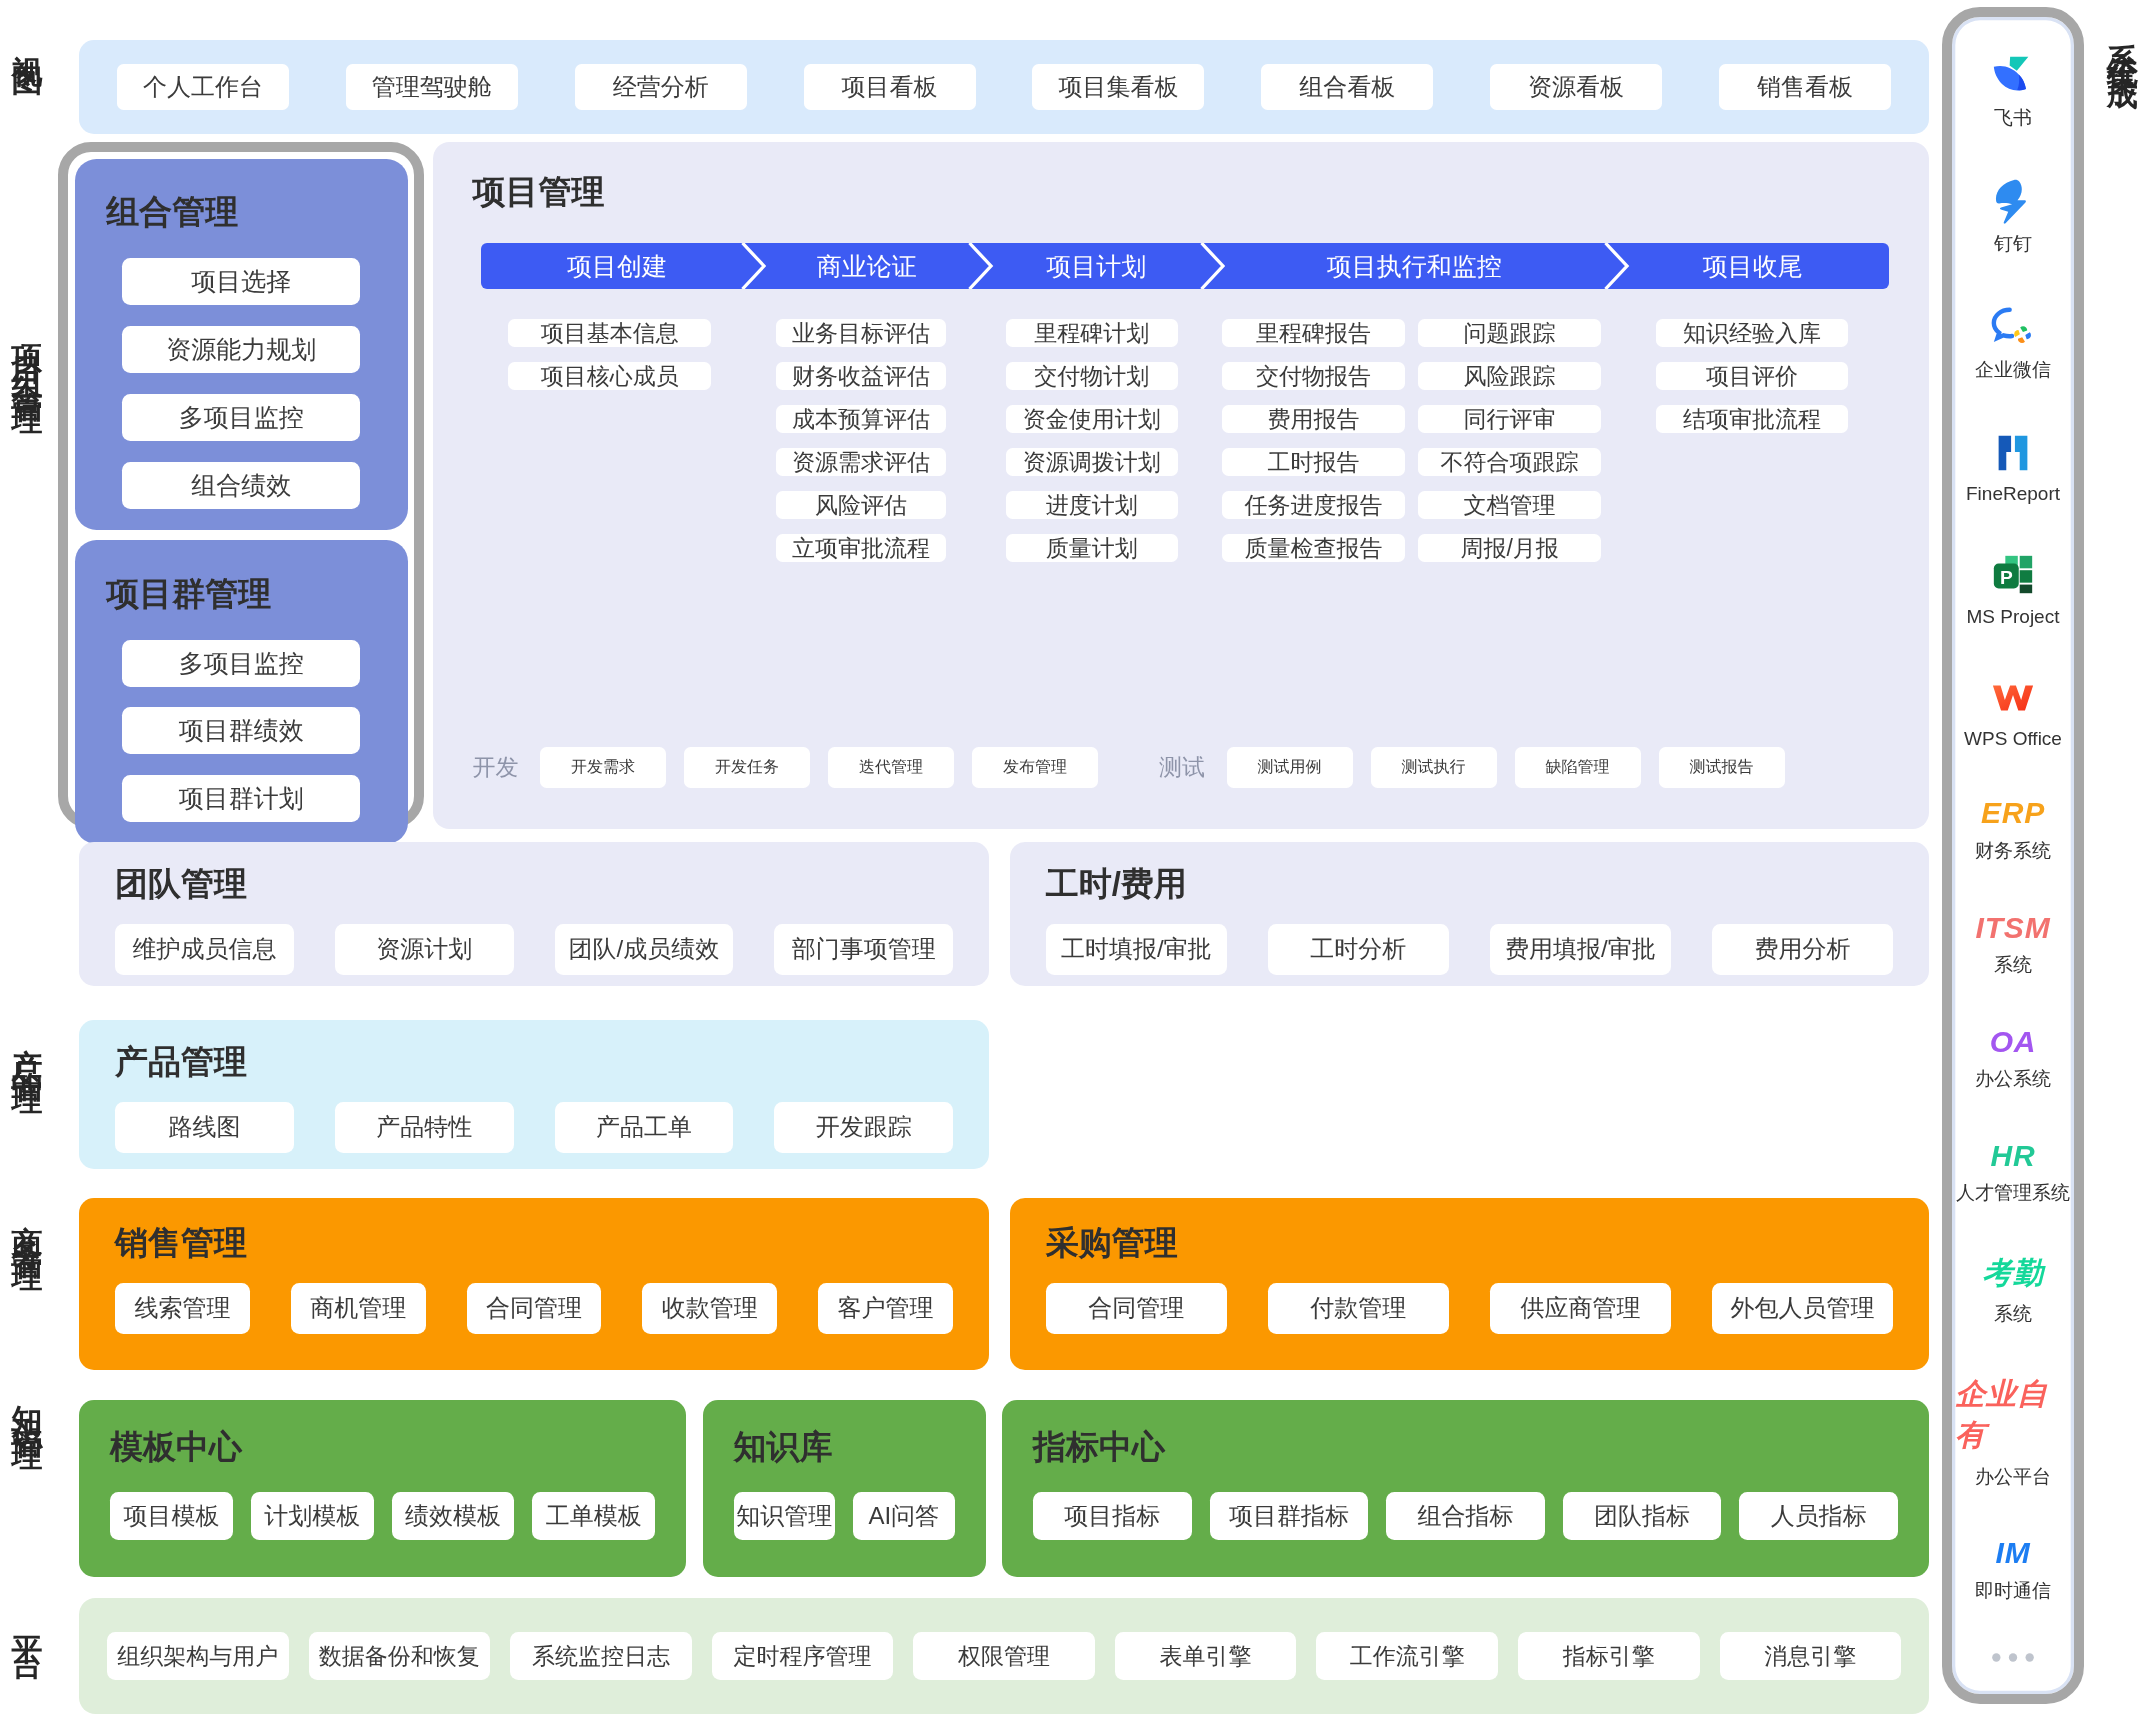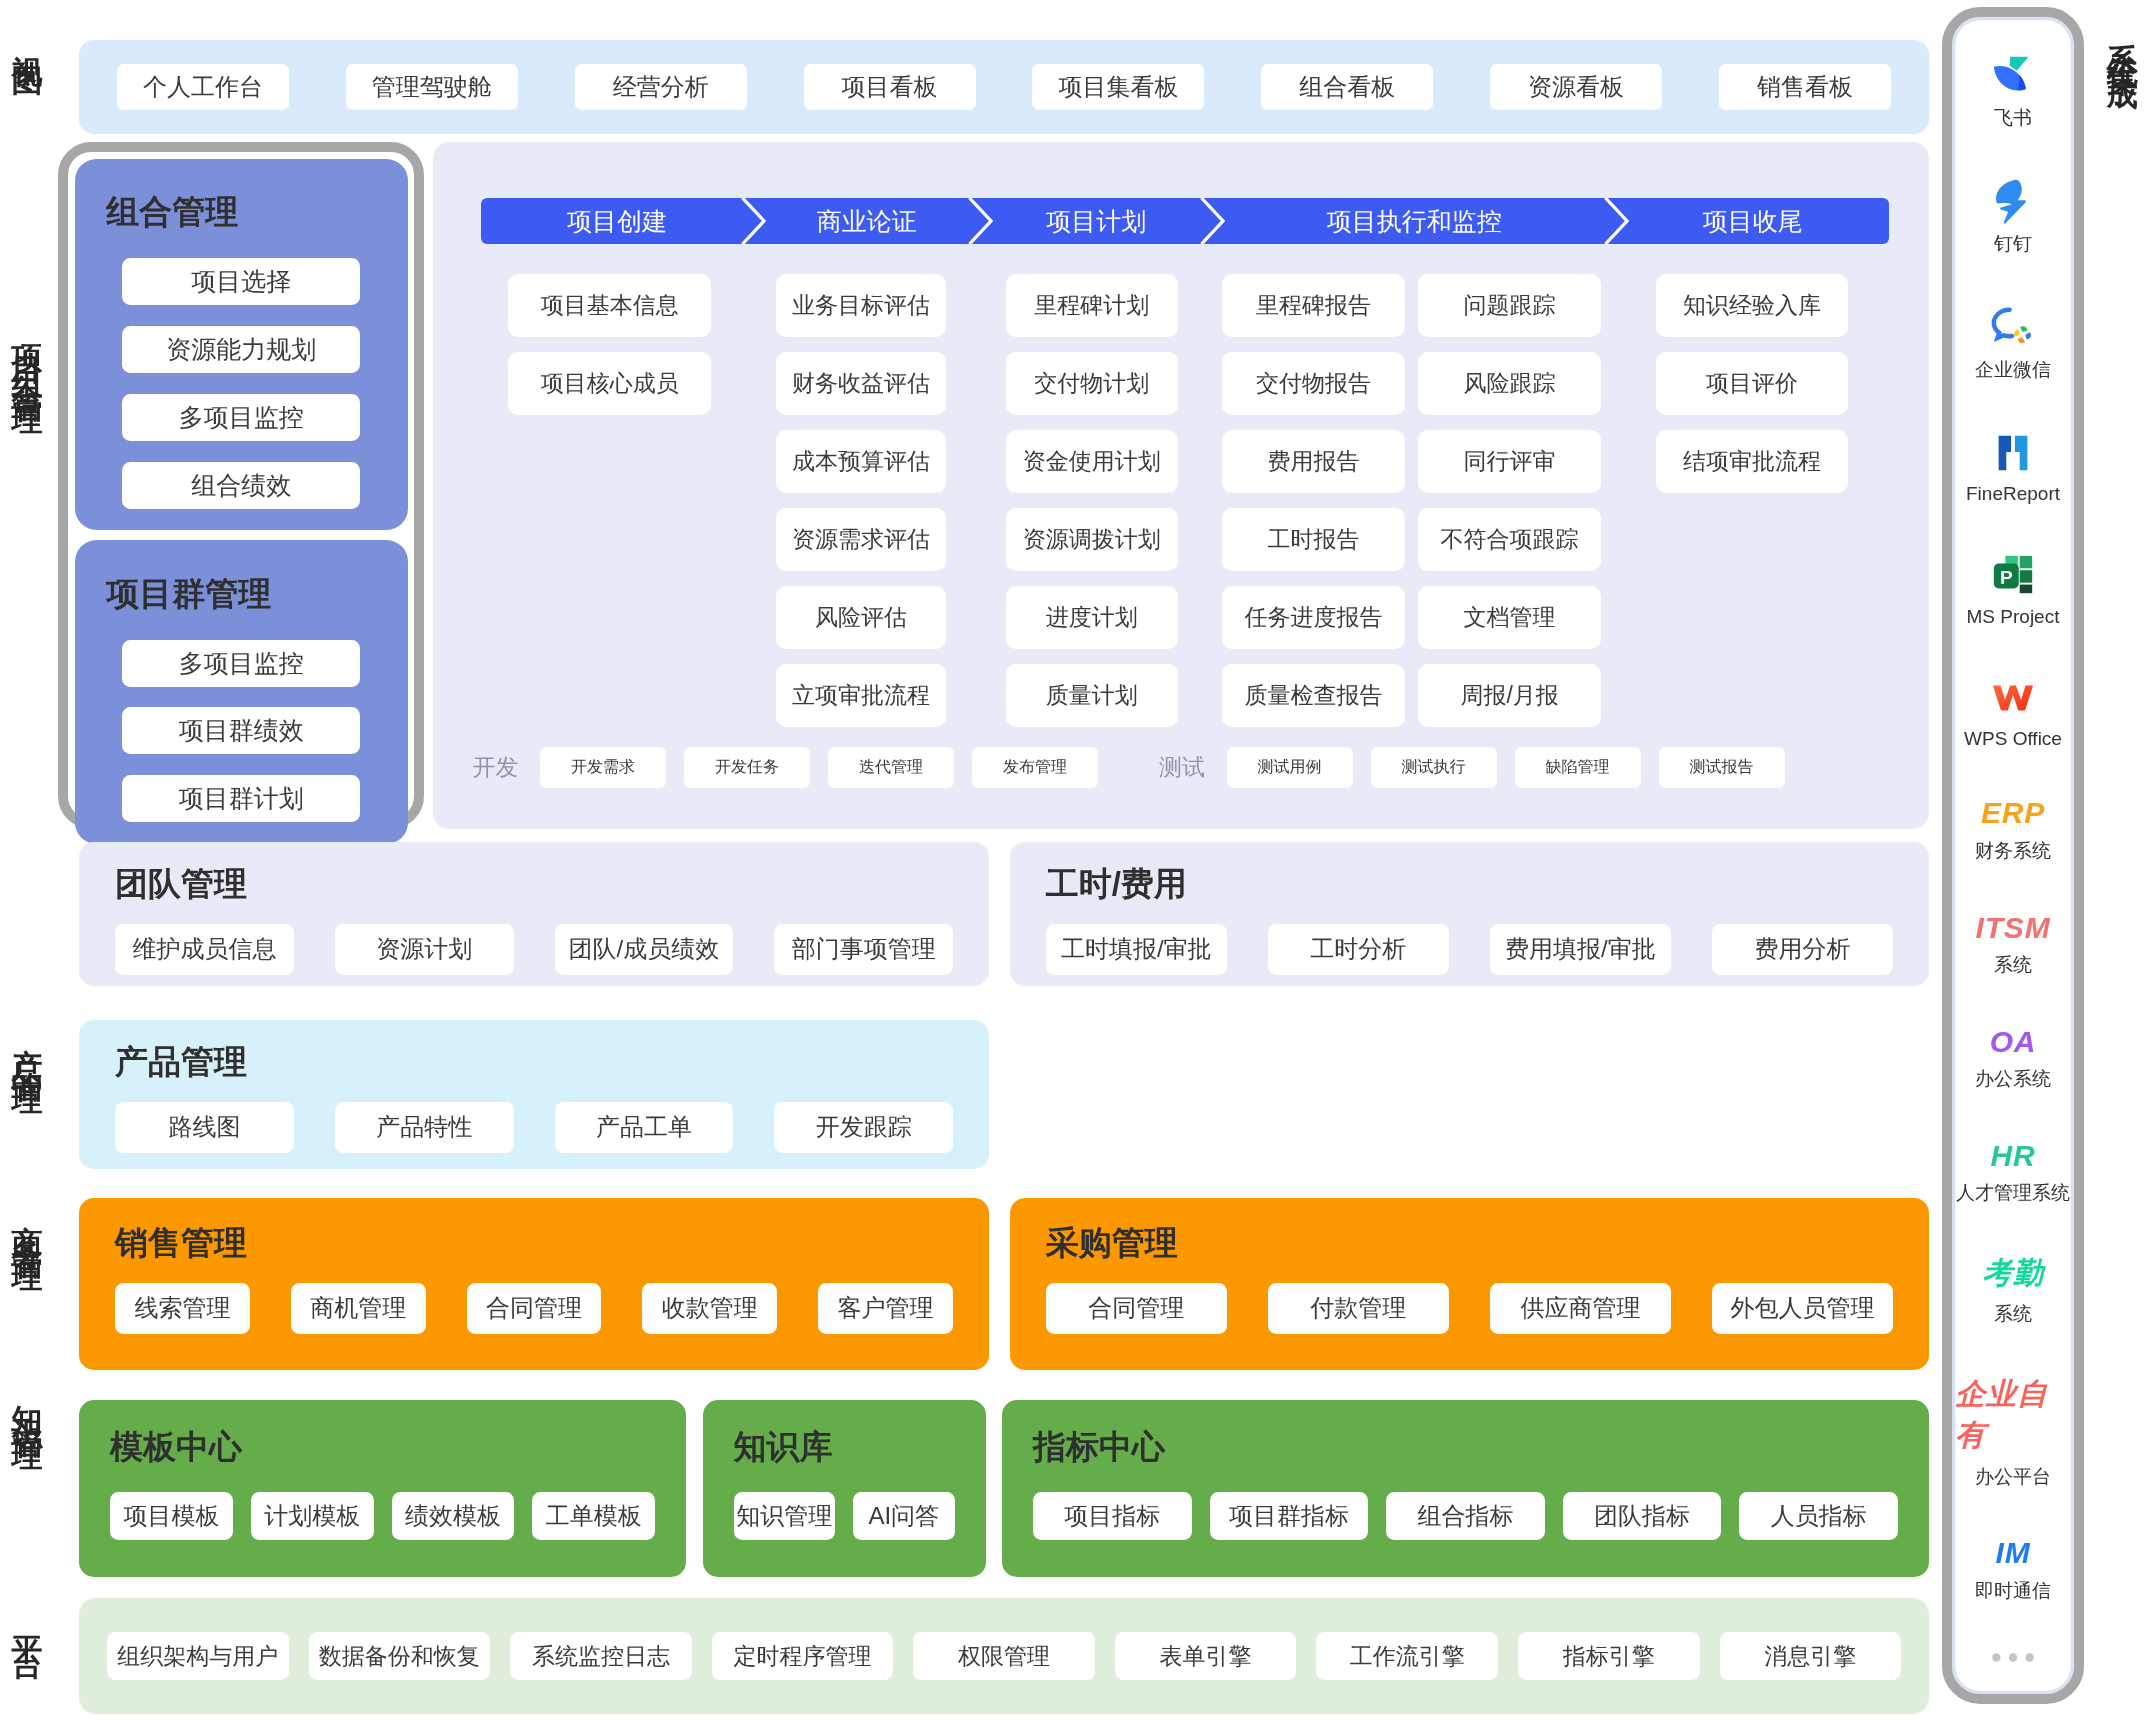--- a/index.html
+++ b/index.html
@@ -41,21 +41,21 @@
   .project-panel{
     flex:1; margin-left:8.3px; background:var(--panel-lavender,#e9eaf7); border-radius:16.5px;
     padding:28px 40px 41px; display:flex; flex-direction:column;
   }
   .panel-title{ font-size:33px; font-weight:700; color:var(--title-text,#2f2f2f); }
   .arrow-band{ margin-top:28px; height:46px; display:flex; background:var(--flow-blue,#3d5bf3); border-radius:6px;margin-left:8px; }
   .stage{ position:relative; display:flex; align-items:center; justify-content:center; color:#fff; font-size:25px; }
   .chev{ position:absolute; right:-13.2px; top:0; height:46px; width:26.5px; z-index:2; }
   .stage-cols{ margin-top:30px; display:flex; align-items:flex-start; }
   .scol{ display:flex; flex-direction:column; gap:15px; align-items:center; }
-  .scol .btn{ width:74%; height:63px; font-size:23px;border-radius:10px; }
+  .scol .btn{ width:74%; height:28px; font-size:23px; }
   .scol-double{ flex-direction:row; justify-content:center; gap:13.2px; }
   .subcol{ display:flex; flex-direction:column; gap:15px; width:45%; }
   .subcol .btn{ width:100%; }
   .scol-last .btn{ width:70%; }
   .devtest-row{ margin-top:auto; display:flex; align-items:center; }
   .dt-label{ color:var(--devtest-label,#8e94a9); font-size:23px; margin-right:21.5px; }
   .dt-gap{ margin-left:61px; }
   .dt-items{ display:flex; gap:18px; }
   .dt-items .btn{ min-width:126px; height:41px; font-size:16px; padding:0 20px; }
   
@@ -147,20 +147,21 @@
           <div class="pgroup-items">
 
           <div class="btn">多项目监控</div>
               <div class="btn">项目群绩效</div>
               <div class="btn">项目群计划</div>
             </div>
         </div>
       </div>
 
       <div class="project-panel">
+        <div class="panel-title">项目管理</div>
 
         <div class="arrow-band">
           <div class="stage" style="flex:1.2">
             <span>项目创建</span>
             <svg class="chev" viewBox="0 0 32 56" preserveAspectRatio="none">
                 <polyline points="3,0 29,28 3,56" fill="none" stroke="#fff" stroke-width="4"></polyline>
               </svg>
           </div>
           <div class="stage" style="flex:1">
             <span>商业论证</span>

